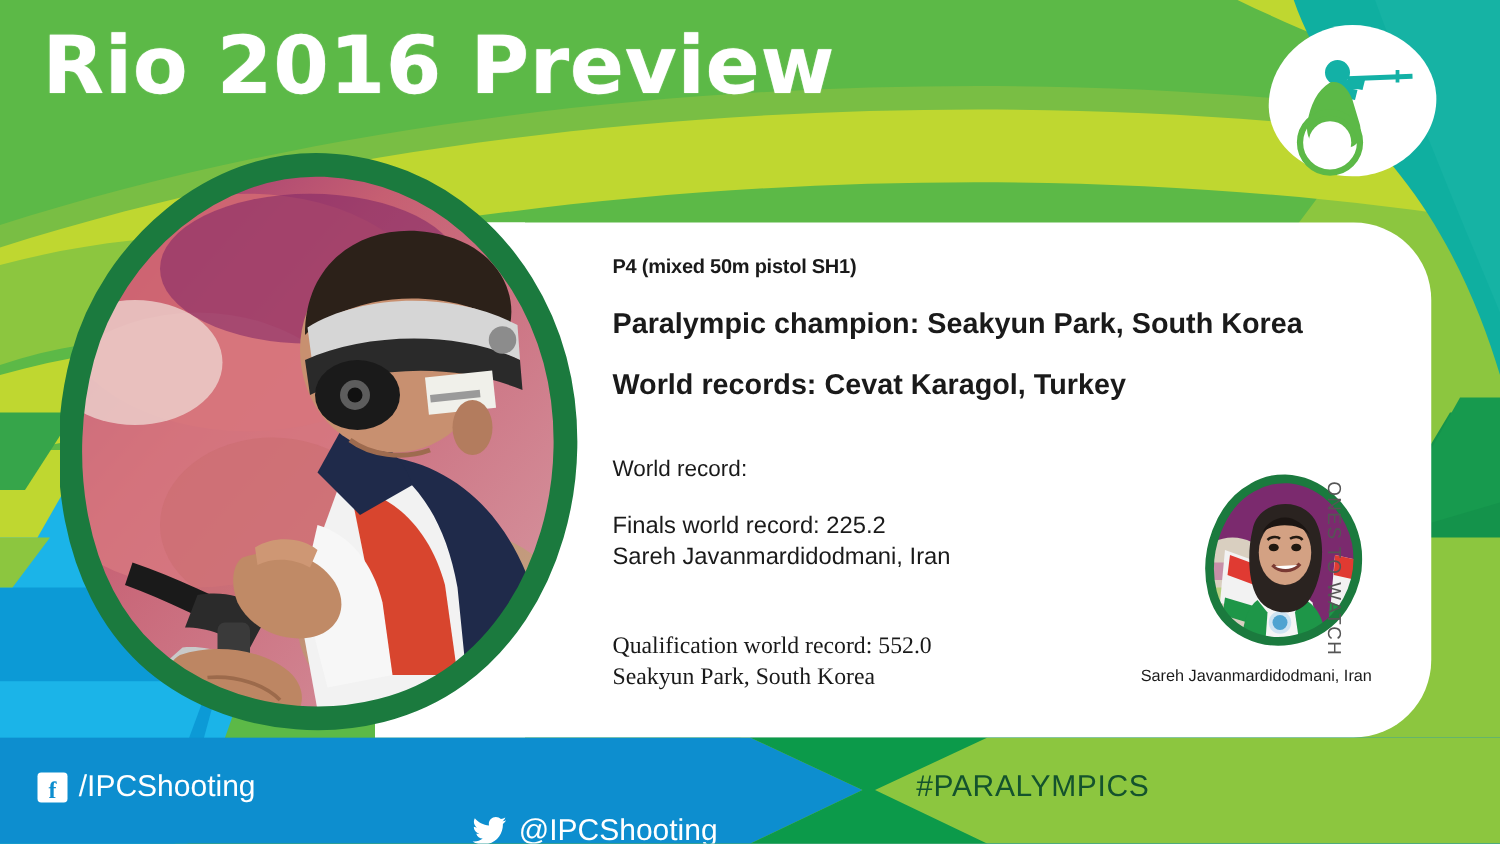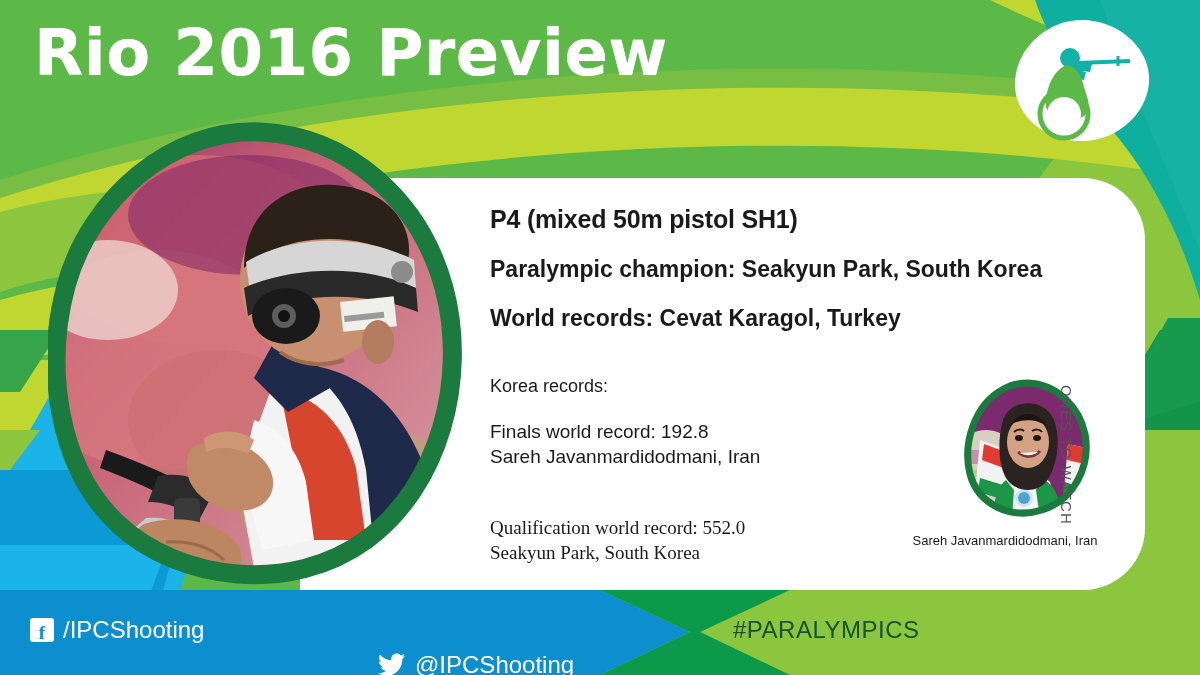--- a/index.html
+++ b/index.html
@@ -39,21 +39,21 @@
   .panel-sq {
     position:absolute; left:300px; top:178px;
     width:120px; height:412px; background:#ffffff;
   }
 
   
   .hero-blob { position:absolute; left:48px; top:120px; width:415px; height:470px; }
 
   
   .txt { position:absolute; left:490px; top:205px; width:580px; color:#1a1a1a; }
-  .heading { font-size:25px; font-weight:700; letter-spacing:-0.2px; white-space:nowrap; }
+  .heading { font-size:16px; font-weight:700; letter-spacing:-0.2px; white-space:nowrap; }
   .champ { font-size:23px; font-weight:700; margin-top:22px; white-space:nowrap; }
   .wr-label { font-size:18px; margin-top:44px; }
   .wr-block { font-size:19px; margin-top:22px; line-height:1.32; }
   .wr-block2 { font-size:19px; margin-top:46px; line-height:1.32;font-family:Liberation Serif, serif; }
 
   
   .otw-photo { position:absolute; left:962px; top:378px; width:128px; height:140px; }
   .otw-caption {
     position:absolute; left:880px; top:533px; width:250px;
     text-align:center; font-size:13px; color:#1a1a1a;
@@ -220,23 +220,23 @@
 
       <path d="M212,12 C300,16 372,80 396,168 C420,258 392,366 318,420
                C244,474 132,462 70,404 C10,348 -4,248 18,166 C42,78 124,8 212,12 Z" fill="none" stroke="#1B7A3E" stroke-width="19"></path>
     </svg>
   </div>
 
   <div class="txt">
     <div class="heading">P4 (mixed 50m pistol SH1)</div>
     <div class="champ">Paralympic champion: Seakyun Park, South Korea</div>
     <div class="champ">World records: Cevat Karagol, Turkey</div>
-    <div class="wr-label">Korea records:</div>
+    <div class="wr-label">World record:</div>
     <div class="wr-block">
-      <div>Finals world record: 192.8</div>
+      <div>Finals world record: 225.2</div>
       <div>Sareh Javanmardidodmani, Iran</div>
     </div>
     <div class="wr-block2">
       <div>Qualification world record: 552.0</div>
       <div>Seakyun Park, South Korea</div>
     </div>
   </div>
 
   <div class="otw-photo">
     <svg viewBox="0 0 128 140" width="128" height="140">

